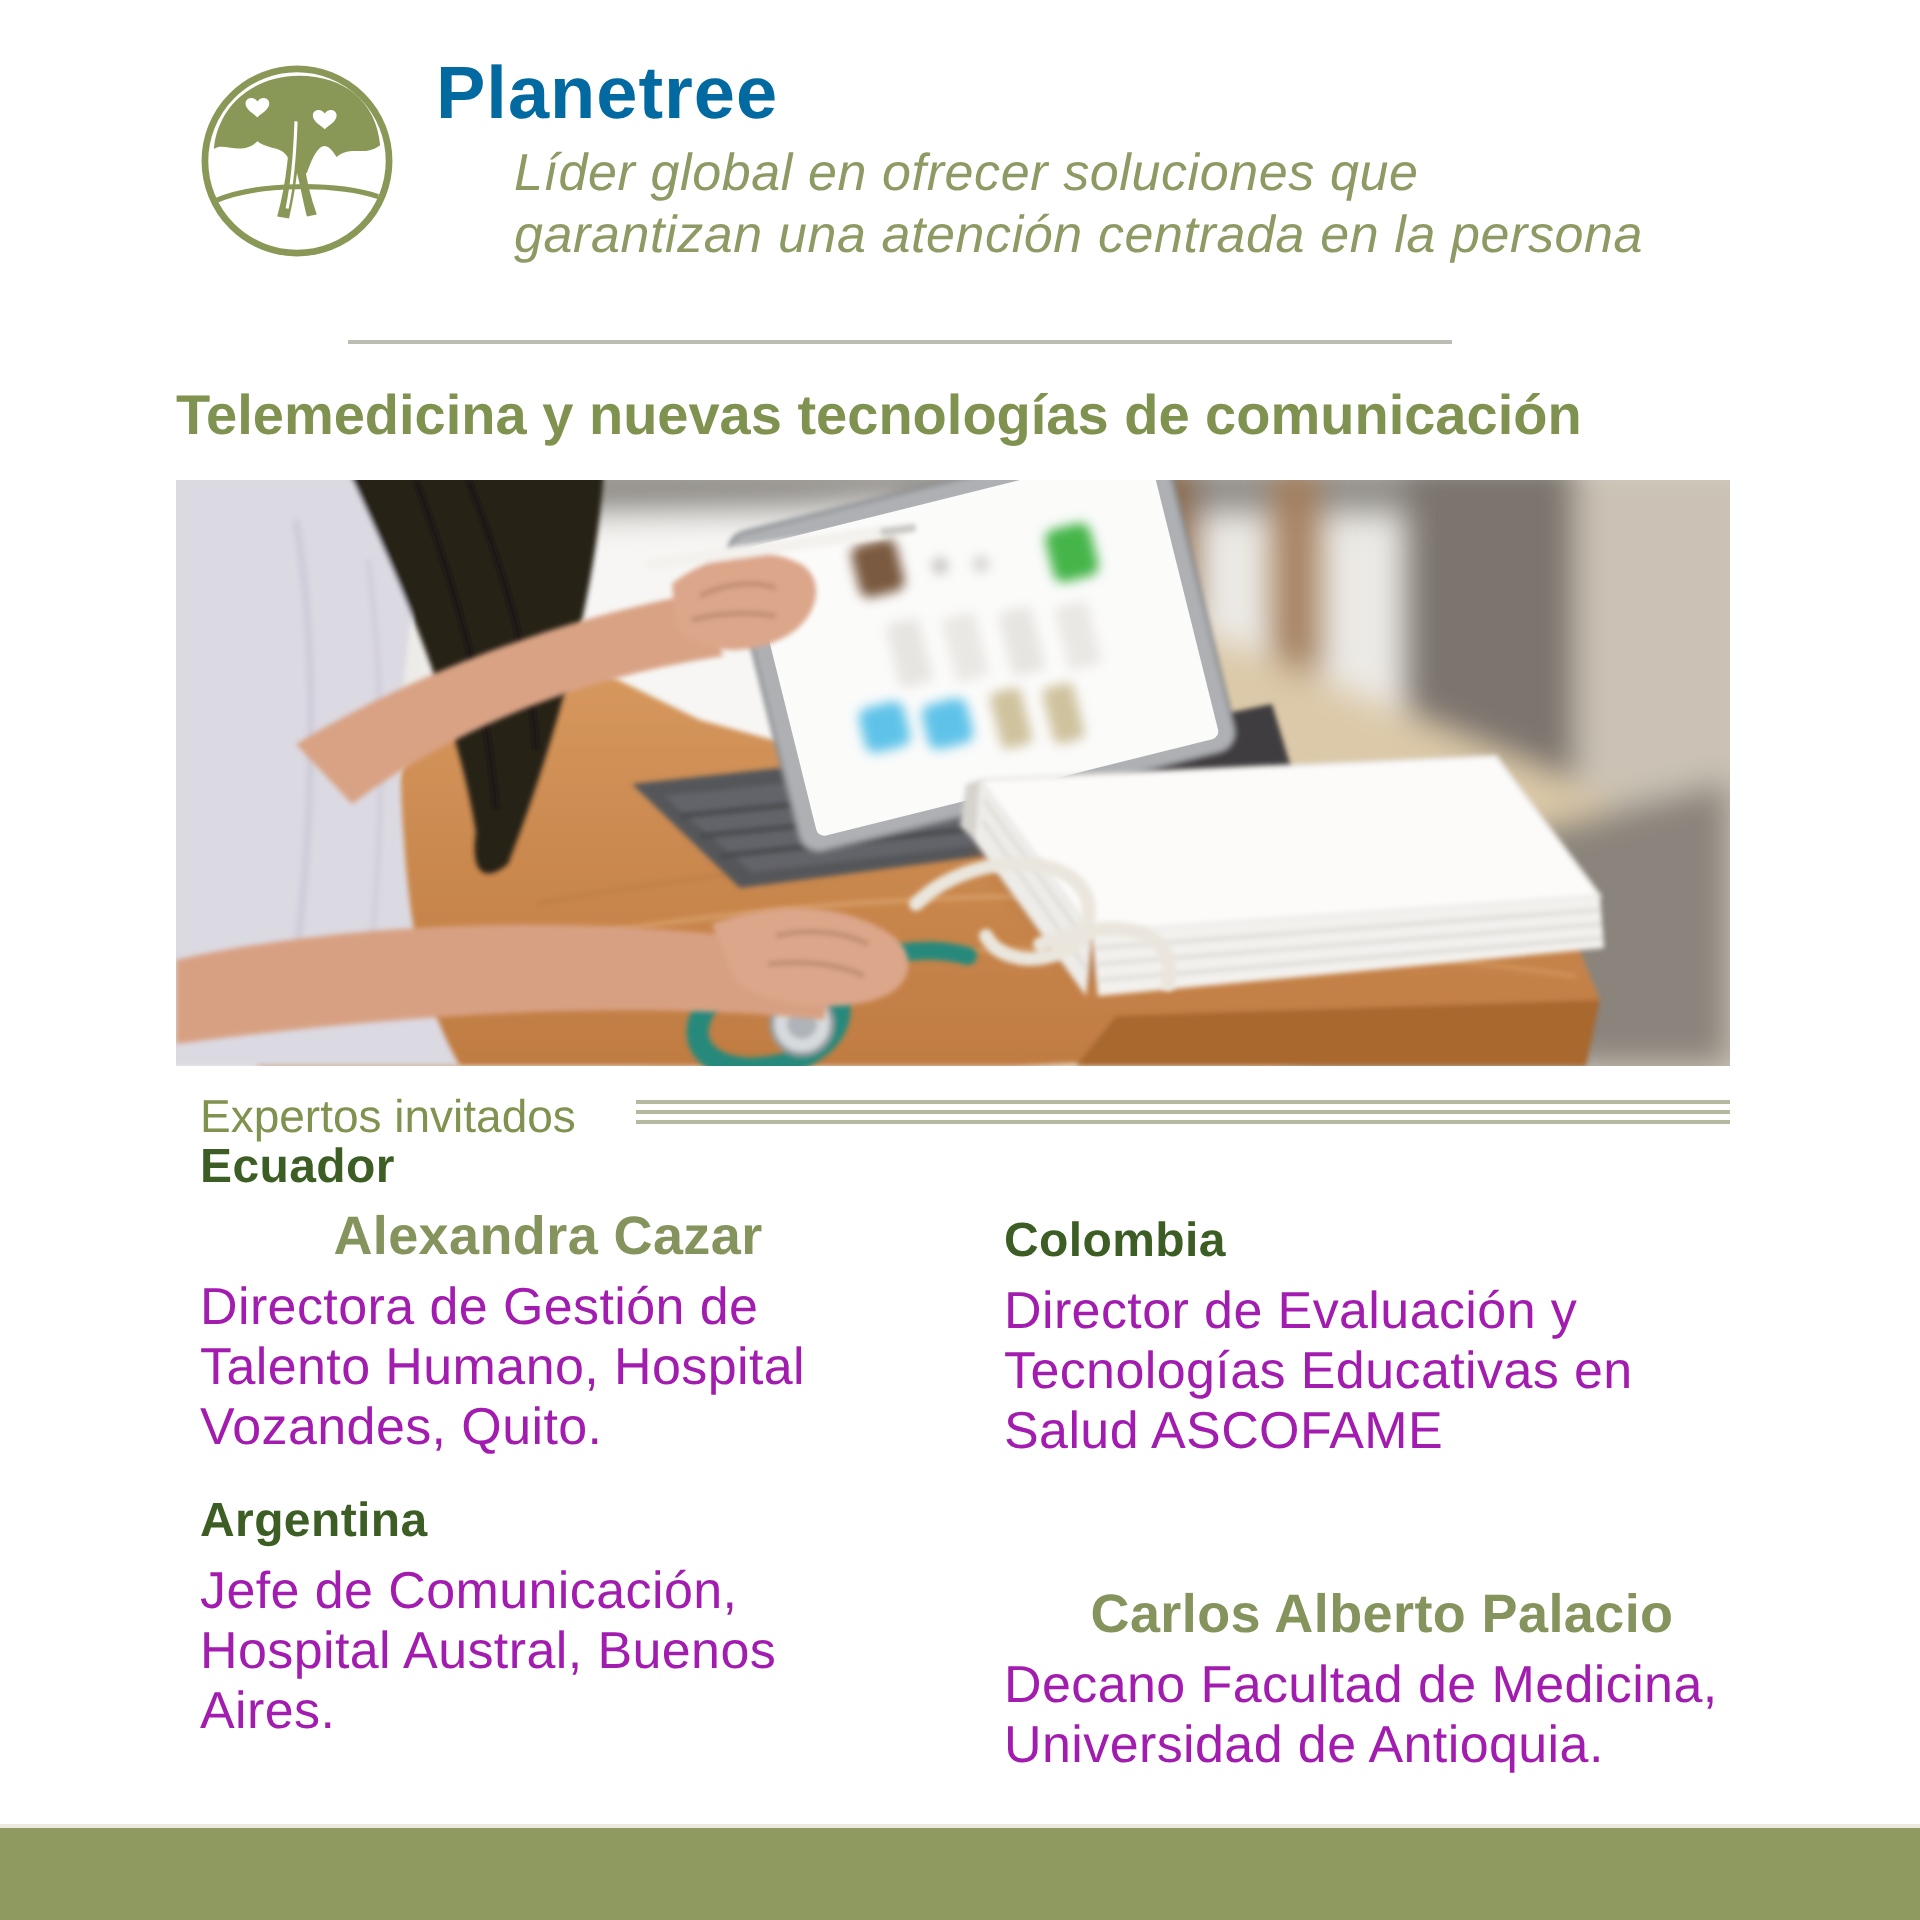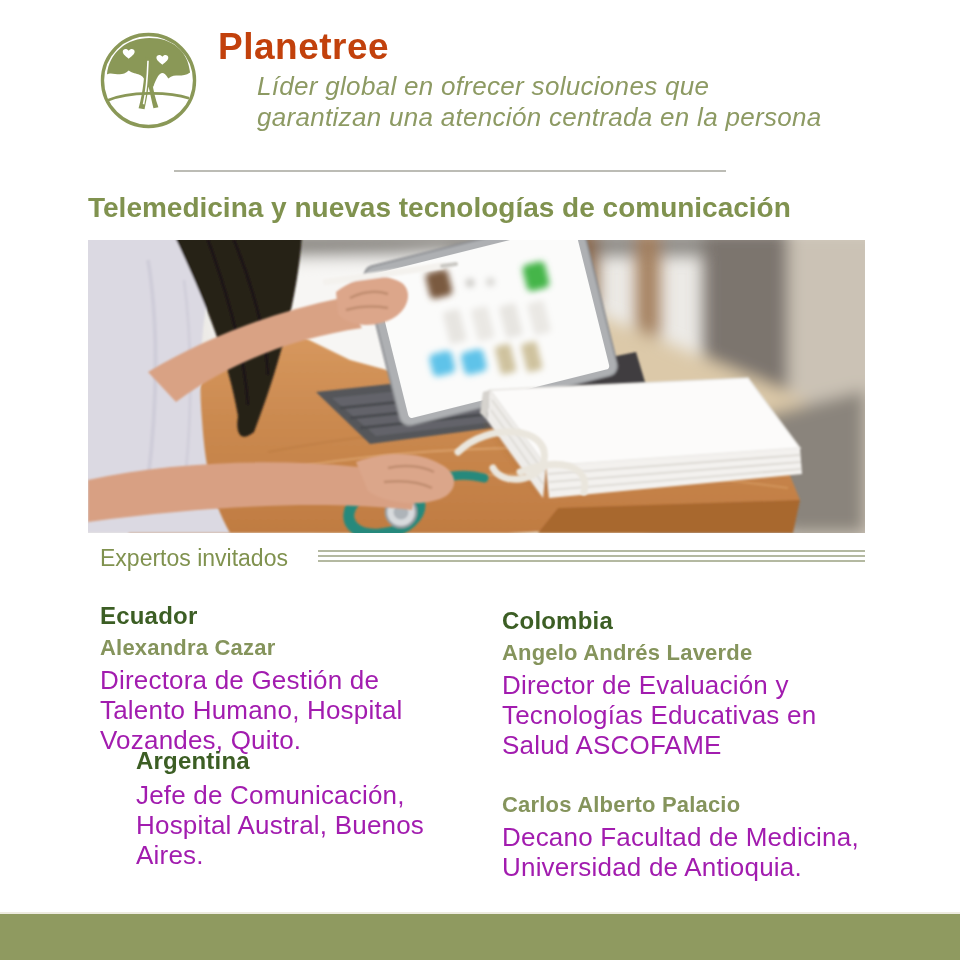--- a/index.html
+++ b/index.html
@@ -9,21 +9,21 @@
     background:#ffffff;
     font-family:"Liberation Sans", sans-serif;
     overflow:hidden;
   }
   
   .logo {
     position:absolute; left:99px; top:31px; width:99px; height:99px;
   }
   .brand-text { position:absolute; left:218px; top:26px; width:620px; }
   .brand-name {
-    font-size:37px; font-weight:bold; color:#c2410c; letter-spacing:0.5px;
+    font-size:37px; font-weight:bold; color:#0369a1; letter-spacing:0.5px;
   }
   .brand-tagline {
     margin-top:3px; font-size:26px; font-style:italic; color:#8d9a63;
     line-height:31px; letter-spacing:0.3px;margin-left:39px;
   }
   .header-divider {
     position:absolute; left:174px; top:170px; width:552px; height:2px;
     background:#a6a59c; opacity:0.75;
   }
   
@@ -47,31 +47,32 @@
     background-image:
       linear-gradient(#a2a88a,#a2a88a),
       linear-gradient(#a2a88a,#a2a88a),
       linear-gradient(#a2a88a,#a2a88a);
     background-size:100% 2px;
     background-position:0 0, 0 50%, 0 100%;
     background-repeat:no-repeat;
     opacity:0.8;
   }
   .expert-group { position:absolute; }
-  .g-l1 { left:100px; top:602px; width:348px; }
-  .g-l2 { left:100px; top:747px; width:348px;margin-left:36px; }
+  .g-l1 { left:100px; top:570px; width:348px; }
+  .g-l2 { left:100px; top:747px; width:348px; }
   .g-r1 { left:502px; top:607px; width:378px; }
   .g-r2 { left:502px; top:792px; width:378px; }
   .country {
     font-size:24px; font-weight:bold; color:#3c5e24; margin-bottom:5px;
     letter-spacing:0.2px;
   }
   .person-name {
-    font-size:22px; font-weight:bold; color:#85945c; margin-bottom:4px;
+    font-size:27px; font-weight:bold; color:#85945c; margin-bottom:4px;
     letter-spacing:0.2px;
+    text-align:center;
   }
   .person-name.indented { padding-left:6px; }
   .person-role {
     font-size:26px; color:#a21caf; line-height:30px; letter-spacing:0.2px;
   }
   
   .footer-band {
     position:absolute; left:0; top:912px; width:960px; height:48px;
     background:#8f9a60; border-top:2px solid #edebdf;
   }
@@ -227,21 +228,20 @@
 <div class="triple-rule"></div>
 
 <div class="expert-group g-l1">
   <div class="country">Ecuador</div>
   <div class="person-name">Alexandra Cazar</div>
   <div class="person-role">Directora de Gestión de Talento Humano, Hospital Vozandes, Quito.</div>
 </div>
 
 <div class="expert-group g-r1">
   <div class="country">Colombia</div>
-  <div class="person-name">Angelo Andrés Laverde</div>
   <div class="person-role">Director de Evaluación y Tecnologías Educativas en Salud ASCOFAME</div>
 </div>
 
 <div class="expert-group g-l2">
   <div class="country">Argentina</div>
   <div class="person-role">Jefe de Comunicación, Hospital Austral, Buenos Aires.</div>
 </div>
 
 <div class="expert-group g-r2">
   <div class="person-name">Carlos Alberto Palacio</div>

